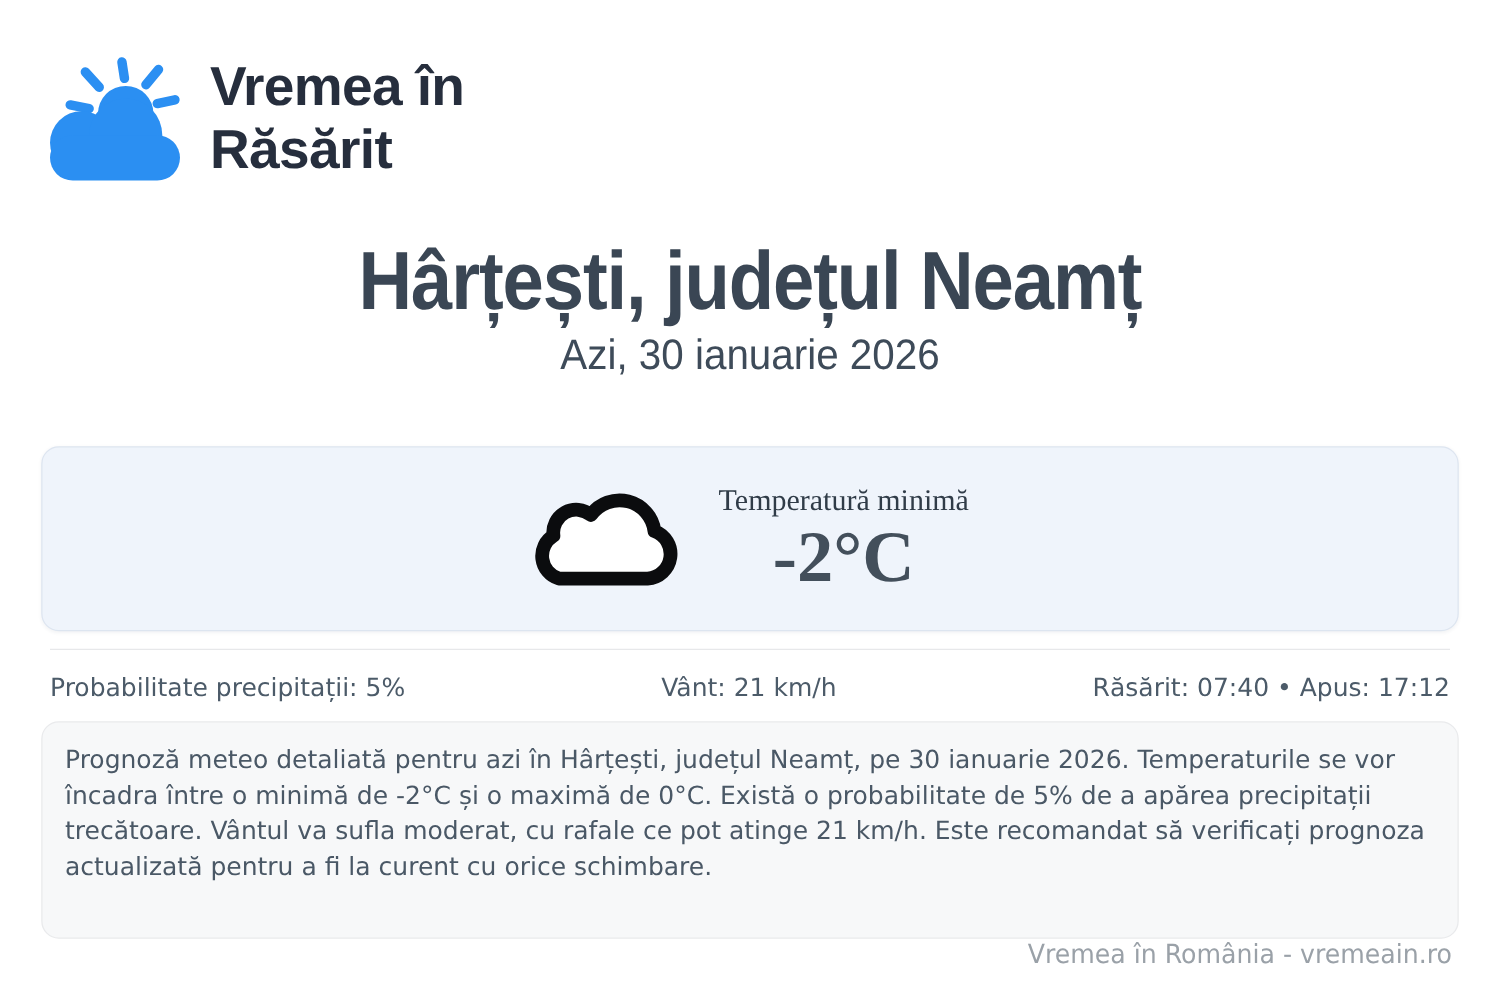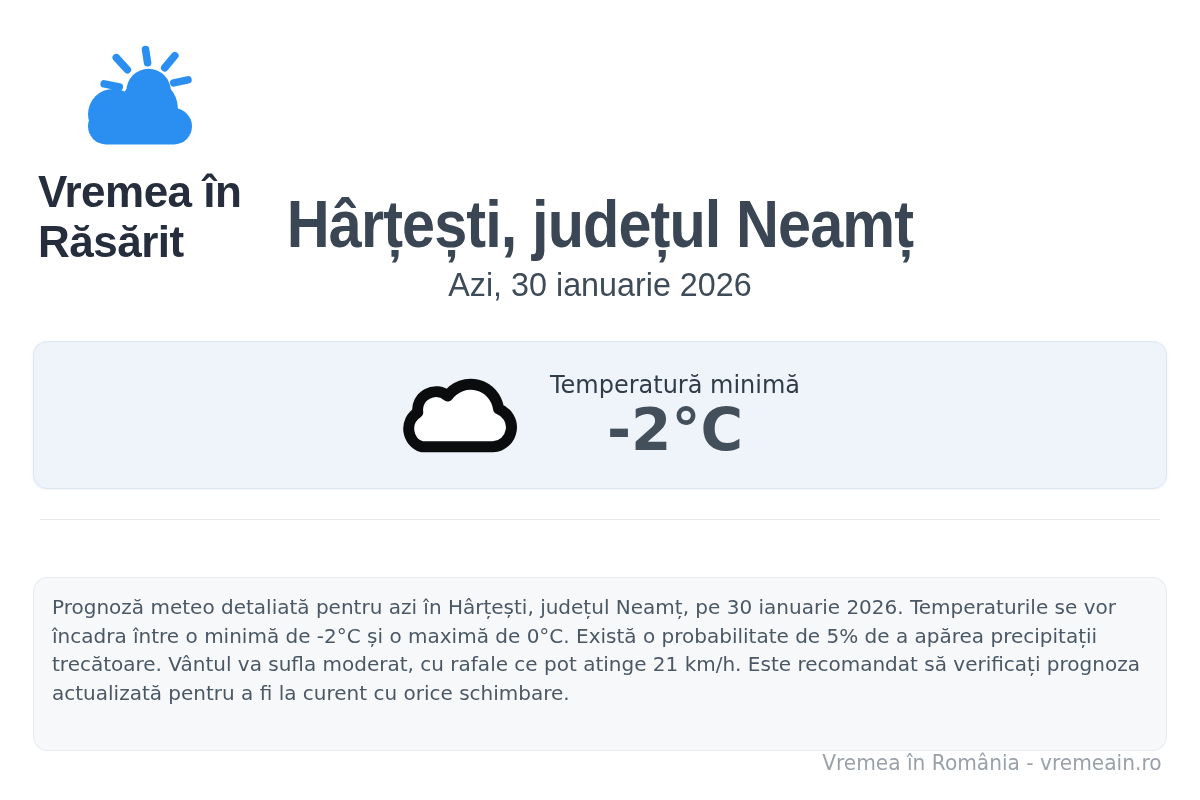--- a/index.html
+++ b/index.html
@@ -2,21 +2,21 @@
 <html style="--brand_blue: #2b8ff2; --logo_text: #262e3d; --title: #3a4654; --subtitle: #3e4b59; --card_bg: #eff4fb; --card_border: #dde5f0; --card_label: #303c48; --card_value: #434f5b; --cloud_outline: #0b0c0e; --divider: #e7e8ea; --stats_text: #4c5b69; --desc_bg: #f7f8f9; --desc_border: #e9eaec; --desc_text: #4a5866; --footer_text: #9aa1a8;"><head>
 <meta charset="utf-8">
 <style>
   html,body { margin:0; padding:0; background:#ffffff; }
   .page {
     position:relative; width:1200px; height:800px; background:#ffffff;
     font-family:"DejaVu Sans","Liberation Sans",sans-serif; overflow:hidden;
   }
 
   
-  .logo { position:absolute; top:45px; left:38px; display:flex; align-items:center; gap:22px;flex-direction:column; }
+  .logo { position:absolute; top:45px; left:38px; display:flex; align-items:center; gap:22px; }
   .logo-icon { width:108px; height:100px; color:var(--brand_blue); }
   .logo-text {
     font-family:"Liberation Sans","DejaVu Sans",sans-serif;
     font-size:44px; font-weight:700; line-height:50px; letter-spacing:-0.5px;
     color:var(--logo_text);
   }
 
   
   .title {
     position:absolute; top:186px; left:0; width:100%; margin:0;
@@ -25,21 +25,21 @@
     transform:scaleX(0.9); transform-origin:center;
   }
   .subtitle {
     position:absolute; top:265px; left:0; width:100%; margin:0;
     text-align:center; font-family:"Liberation Sans","DejaVu Sans",sans-serif;
     font-size:34px; font-weight:400; color:var(--subtitle);
     transform:scaleX(0.95); transform-origin:center;
   }
 
   
-  .cards { position:absolute; top:341px; left:33px; right:33px; display:flex; gap:55px; }
+  .cards { position:absolute; top:357px; left:33px; right:33px; display:flex; gap:55px;font-family:Liberation Serif, serif; }
   .card {
     flex:1; height:148px; box-sizing:border-box;
     background:var(--card_bg); border:1px solid var(--card_border); border-radius:14px;
     box-shadow:0 1px 3px rgba(30,50,90,0.06);
     display:flex; align-items:center; justify-content:center; gap:30px;
   }
   .cloud-outline-icon { width:120px; height:84px; color:var(--cloud_outline); flex:0 0 auto; }
   .card-text { text-align:center; }
   .card-label { font-size:24px; color:var(--card_label); margin-bottom:2px; }
   .card-value { font-size:58px; font-weight:700; line-height:1.0; color:var(--card_value); }
@@ -104,20 +104,25 @@
       <div class="card-text">
         <div class="card-label">Temperatură minimă</div>
         <div class="card-value">-2°C</div>
       </div>
     </div>
 
 
   </div>
 
   <div class="divider"></div>
+  <div class="stats">
+    <span>Probabilitate precipitații: 5%</span>
+    <span>Vânt: 21 km/h</span>
+    <span>Răsărit: 07:40 • Apus: 17:12</span>
+  </div>
 
   <div class="desc-box">
     <p class="desc-text">Prognoză meteo detaliată pentru azi în Hârțești, județul Neamț, pe 30 ianuarie 2026. Temperaturile se vor încadra între o minimă de -2°C și o maximă de 0°C. Există o probabilitate de 5% de a apărea precipitații trecătoare. Vântul va sufla moderat, cu rafale ce pot atinge 21 km/h. Este recomandat să verificați prognoza actualizată pentru a fi la curent cu orice schimbare.</p>
   </div>
 
   <div class="footer">Vremea în România - vremeain.ro</div>
 
 </div>
 
 </body></html>

